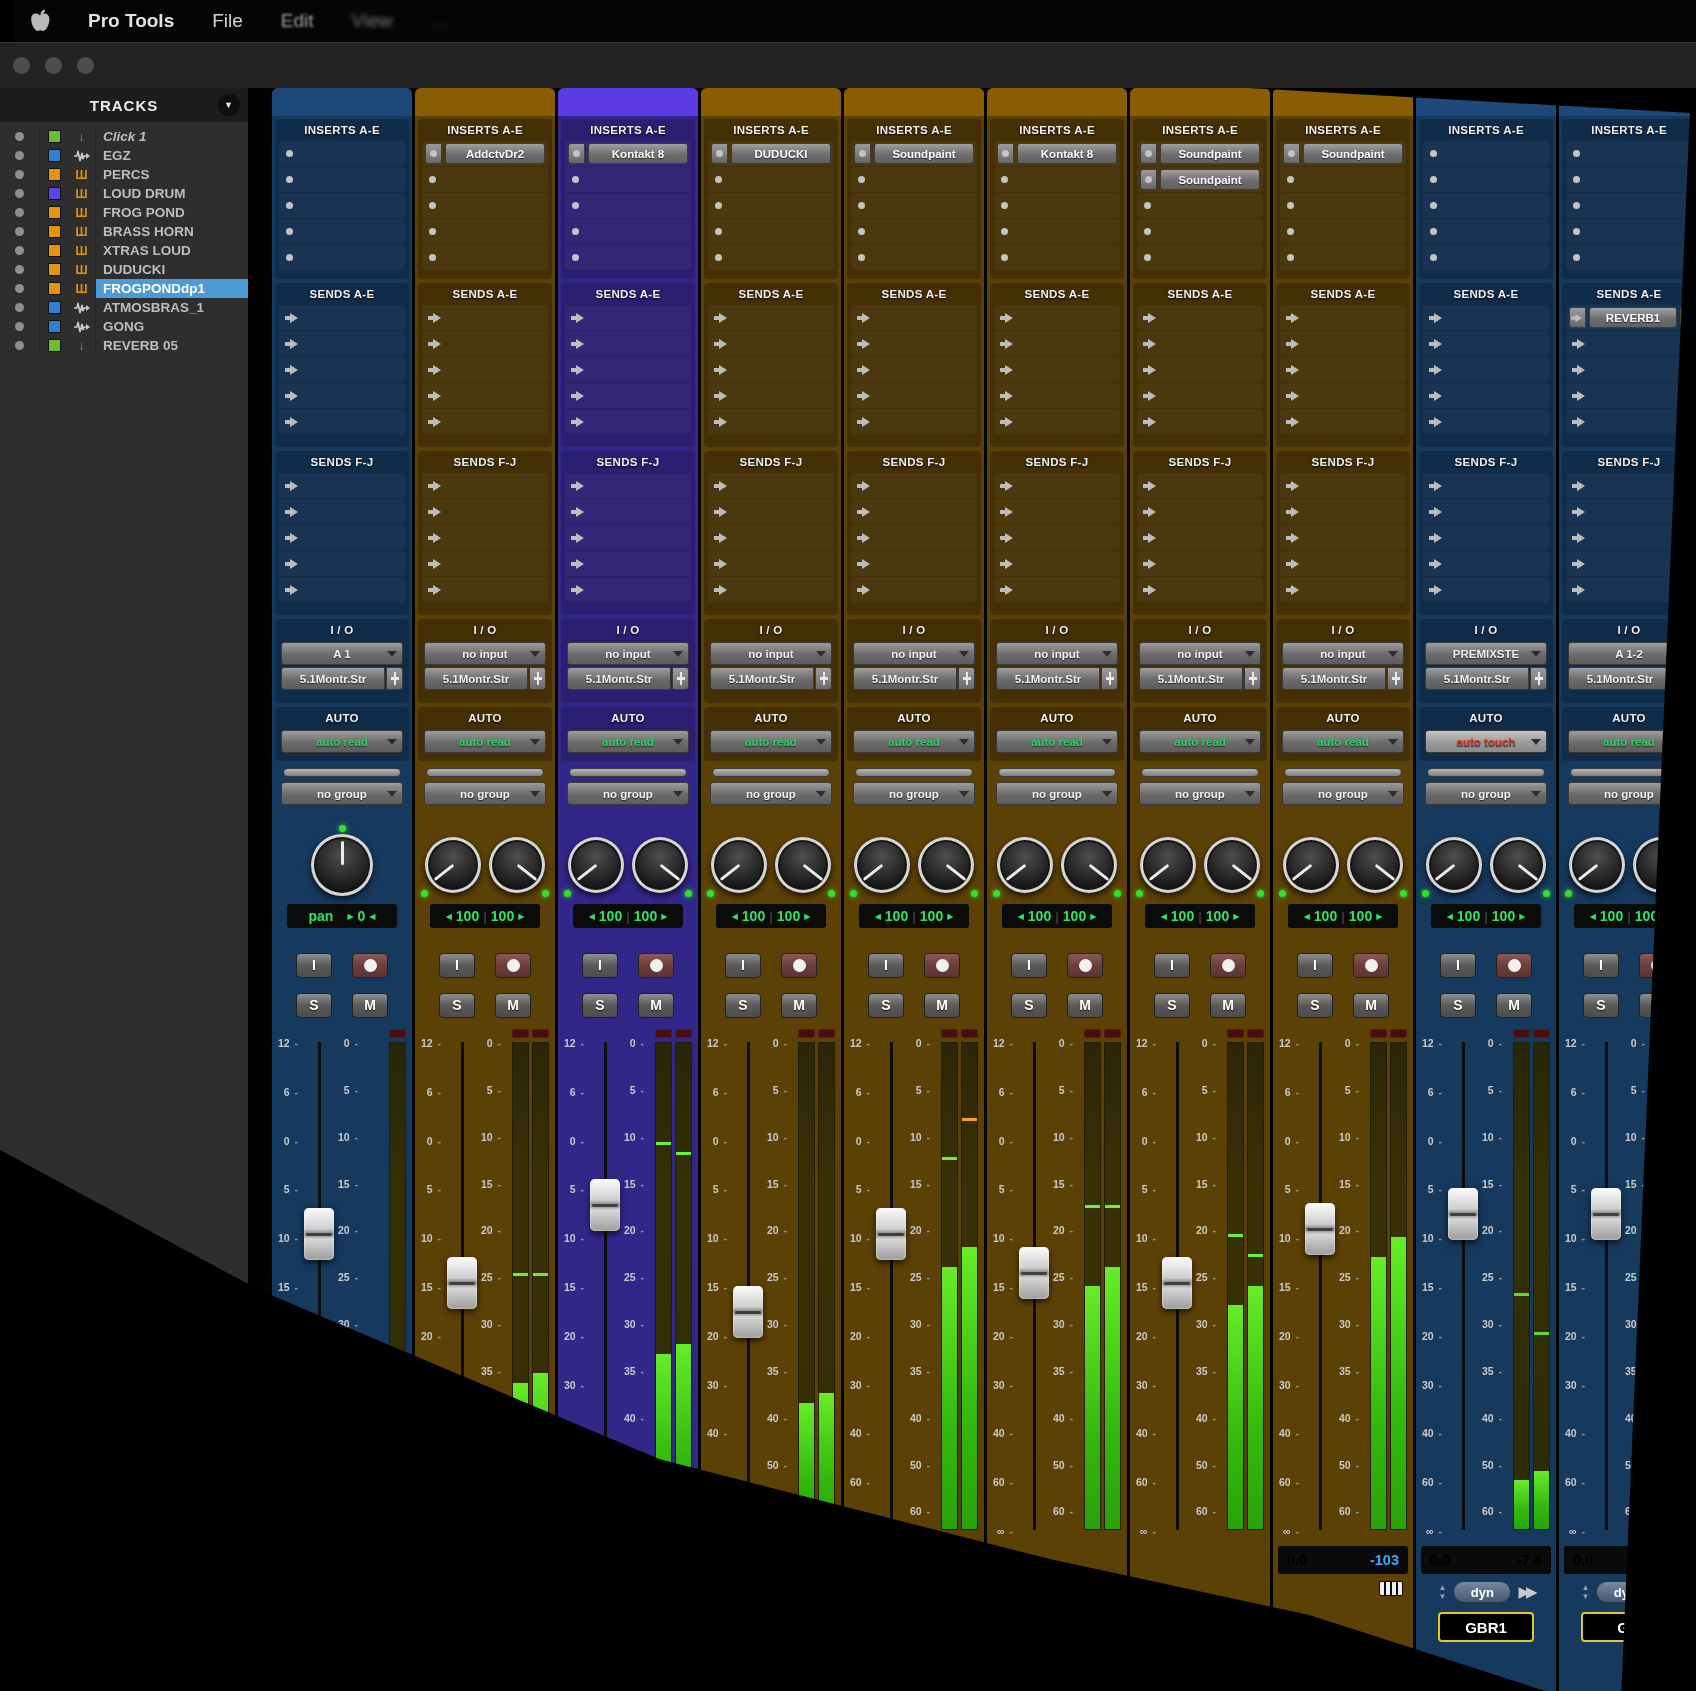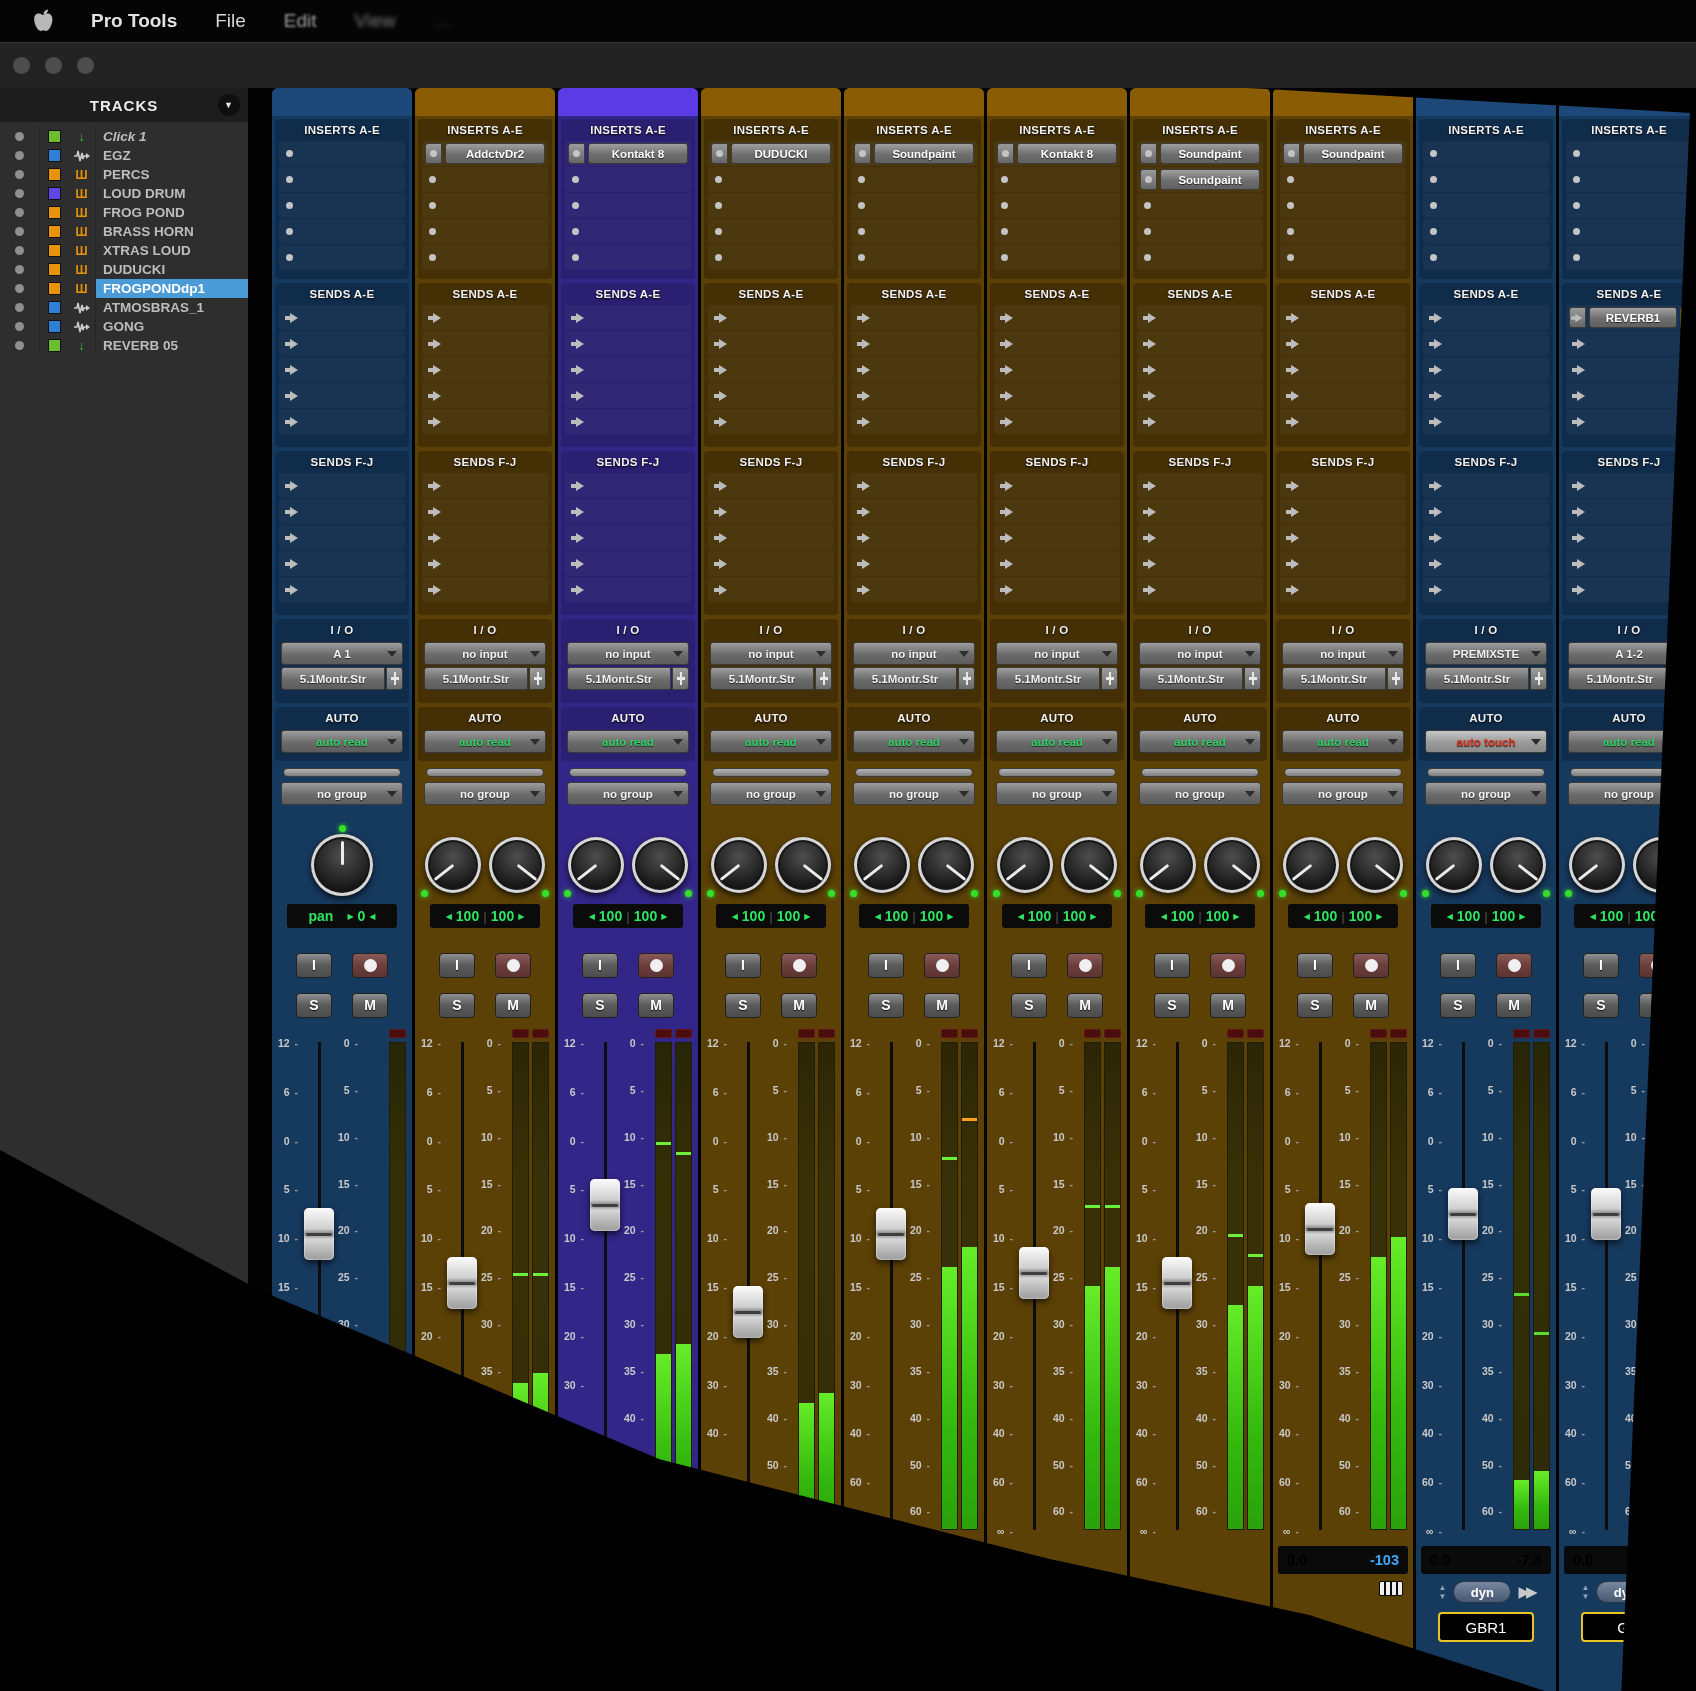--- a/index.html
+++ b/index.html
@@ -1,22 +1,22 @@
 <!DOCTYPE html>
 <html><head>
 <meta charset="utf-8">
 <style>
 *{margin:0;padding:0;box-sizing:border-box}
 html,body{background:#000}
 body{width:1696px;height:1691px;position:relative;overflow:hidden;
      font-family:"Liberation Sans","DejaVu Sans",sans-serif;-webkit-font-smoothing:antialiased}
 
 
-#menubar{position:absolute;top:0;left:0;right:0;height:42px;background:#050505;
-  display:flex;align-items:center;gap:38px;padding-left:33px;color:#d6d6d6;font-size:19px;z-index:5}
+#menubar{position:absolute;top:0;left:14px;right:0;height:42px;background:#050505;
+  display:flex;align-items:center;gap:38px;padding-left:16px;color:#d6d6d6;font-size:19px;z-index:5}
 #menubar .apple{width:20px;height:24px;opacity:.85}
 #menubar .mi{white-space:nowrap}
 #menubar .mi.brand{font-weight:bold;color:#e3e3e3}
 #menubar .mi.b1{filter:blur(1.2px);opacity:.75}
 #menubar .mi.b2{filter:blur(2px);opacity:.55}
 #menubar .mi.b3{filter:blur(2.5px);opacity:.35}
 
 
 #titlebar{position:absolute;top:42px;left:0;right:0;height:46px;background:#232323;
   border-top:1px solid #383838;display:flex;align-items:center;gap:15px;padding-left:13px;z-index:5}
@@ -149,21 +149,21 @@
 .voldisp .p.green{color:var(--green)}
 .dynrow{height:32px;display:flex;align-items:center;justify-content:center;gap:7px;color:#cfcfcf}
 .spin{display:flex;flex-direction:column;gap:2px;font-size:8px;color:#8fa3c0;line-height:7px}
 .dynpill{min-width:58px;height:22px;border-radius:11px;background:linear-gradient(#76879f,#475872);
   border:1px solid #2b3648;color:#fff;font-weight:bold;font-size:13px;display:flex;align-items:center;justify-content:center}
 .ffico{font-size:15px;letter-spacing:-4px;color:#c9c9c9}
 .mkbd{width:24px;height:15px;border:1px solid #0c0c0c;border-radius:2px;margin-left:auto;margin-right:10px;
   background:repeating-linear-gradient(90deg,#efefef 0 4px,#0c0c0c 4px 6px)}
 .kbdrow{height:24px;display:flex;align-items:center}
 .nameplate{height:30px;margin:4px 22px;background:#000;border:2px solid #e8c426;border-radius:4px;color:#fff;
-  font-weight:normal;font-size:15px;display:flex;align-items:center;justify-content:center;overflow:hidden;white-space:nowrap}
+  font-weight:bold;font-size:15px;display:flex;align-items:center;justify-content:center;overflow:hidden;white-space:nowrap}
 .bfill{flex:1;background:var(--bg)}
 
 
 .wedge{position:absolute;inset:0;background:#000;z-index:40;pointer-events:none}
 #wbl{clip-path:polygon(0 68%,15.3% 76.3%,38.9% 86.3%,61.9% 92.2%,77.2% 95.5%,91.1% 100%,0 100%)}
 #wbr{clip-path:polygon(99.7% 5.3%,95.6% 100%,100% 100%,100% 5.3%)}
 #wtr{clip-path:polygon(73.5% 5.2%,100% 5.2%,100% 6.7%)}
 </style>
 </head>
 <body>

